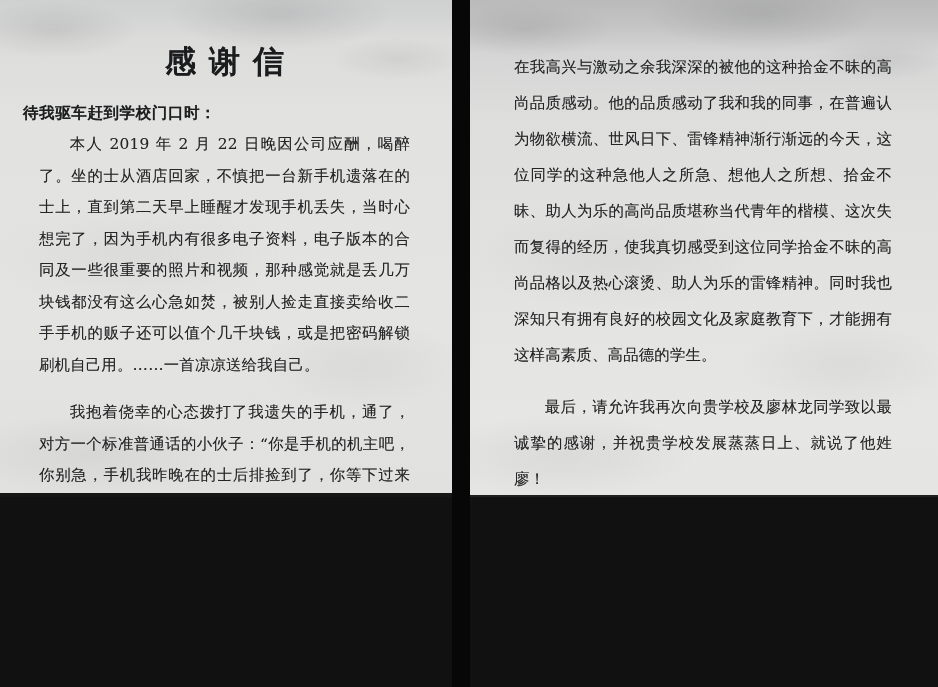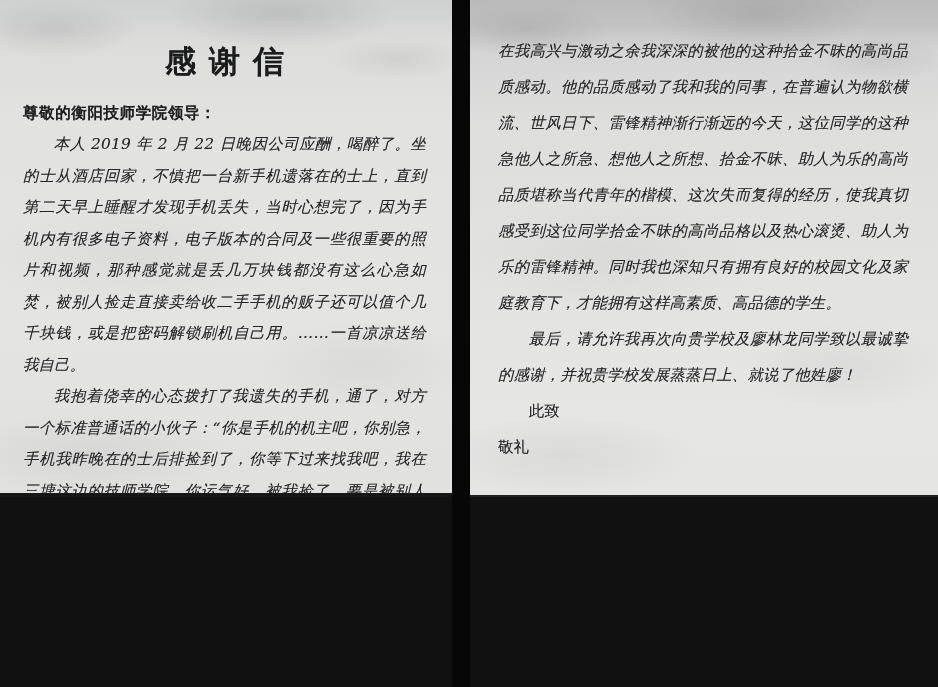--- a/index.html
+++ b/index.html
@@ -103,25 +103,24 @@
     font-family: "DejaVu Sans", "Liberation Sans", sans-serif;
     text-shadow: 0 0 .5px rgba(0,0,0,.4);
   }
 
   .body-p {
     font-size: 15.4px;
     line-height: 31.5px;
     text-align: justify;
     text-justify: inter-ideograph;
     text-indent: 2em;
-    margin: 0;
+    margin: 16px;
     letter-spacing: .2px;
     color: #242526;
     text-shadow: 0 0 .45px rgba(0,0,0,.32);
-    font-style: italic;
   }
   .body-p.first { margin-top: 2px; }
 
   
   .divider {
     width: 18px;
     height: 687px;
     background: #070708;
     flex: 0 0 18px;
   }
@@ -206,21 +205,21 @@
 
 <div class="scan">
 
   <div class="page page-left">
     <div class="page-paper"></div>
     <div class="grain"></div>
 
     <div class="page-content">
       <h1 class="title">感谢信</h1>
 
-      <p class="salutation">尊敬的衡阳技师学院领导：</p>
+      <p class="salutation">待我驱车赶到学校门口时：</p>
 
       <p class="body-p first">本人 2019 年 2 月 22 日晚因公司应酬，喝醉了。坐的士从酒店回家，不慎把一台新手机遗落在的士上，直到第二天早上睡醒才发现手机丢失，当时心想完了，因为手机内有很多电子资料，电子版本的合同及一些很重要的照片和视频，那种感觉就是丢几万块钱都没有这么心急如焚，被别人捡走直接卖给收二手手机的贩子还可以值个几千块钱，或是把密码解锁刷机自己用。……一首凉凉送给我自己。</p>
 
       <p class="body-p">我抱着侥幸的心态拨打了我遗失的手机，通了，对方一个标准普通话的小伙子：“你是手机的机主吧，你别急，手机我昨晚在的士后排捡到了，你等下过来找我吧，我在三塘这边的技师学院，你运气好，被我捡了，要是被别人捡到了，不一定会还给你”。待我驱车赶到学校门口时，见到了这个小伙子，失而复得的心情太爽了。可贵的是当我问起他名字的时候，他只字不提，就说了他姓廖，更可贵的是我给他塞几百块钱及想买点什么礼物送给他也被他一一婉拒，他告诉我昨天晚上为了等我电话，特意等到很晚才睡，看我很晚还没打来，手机又快没电了，当时宿舍找不到同款充电器，就关机了，第二天一大早就起来把我手机开机等我电话。</p>
 
     </div>
   </div>
 
   <div class="divider"></div>
 

